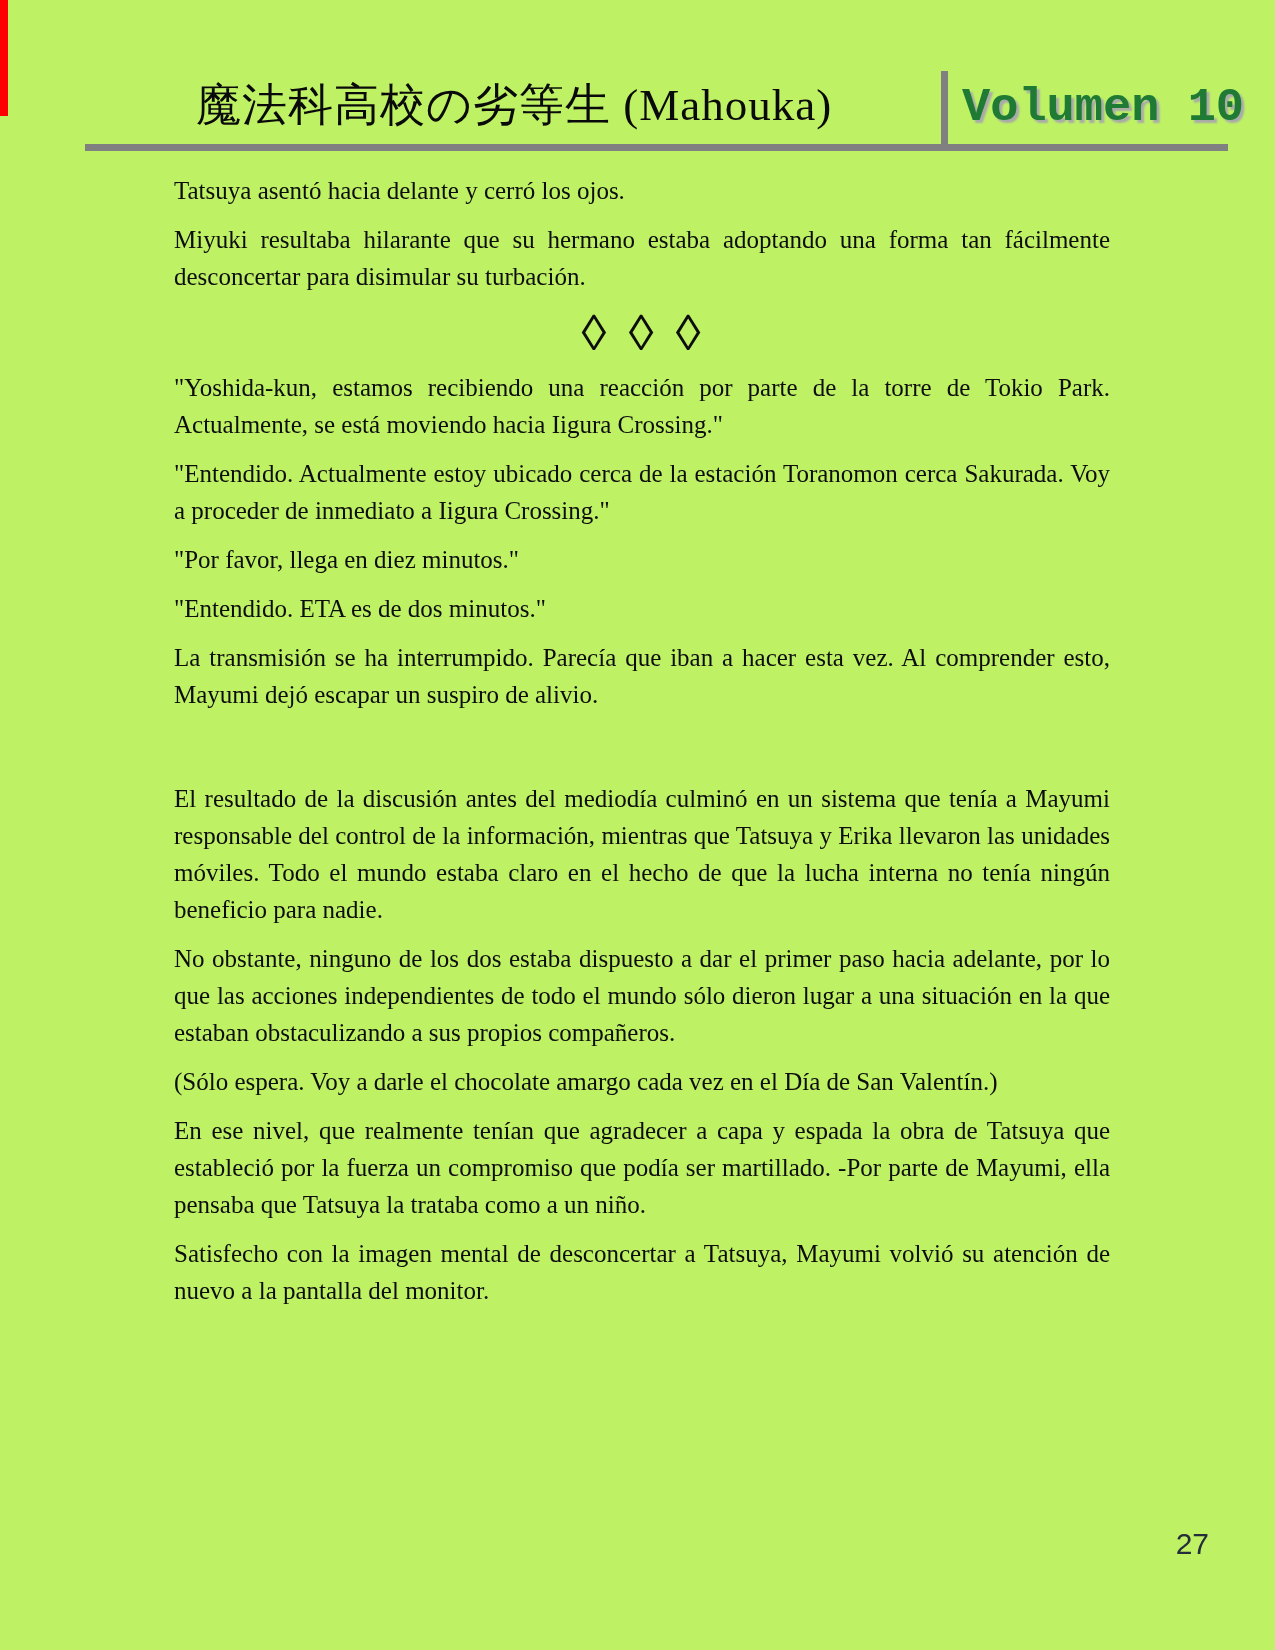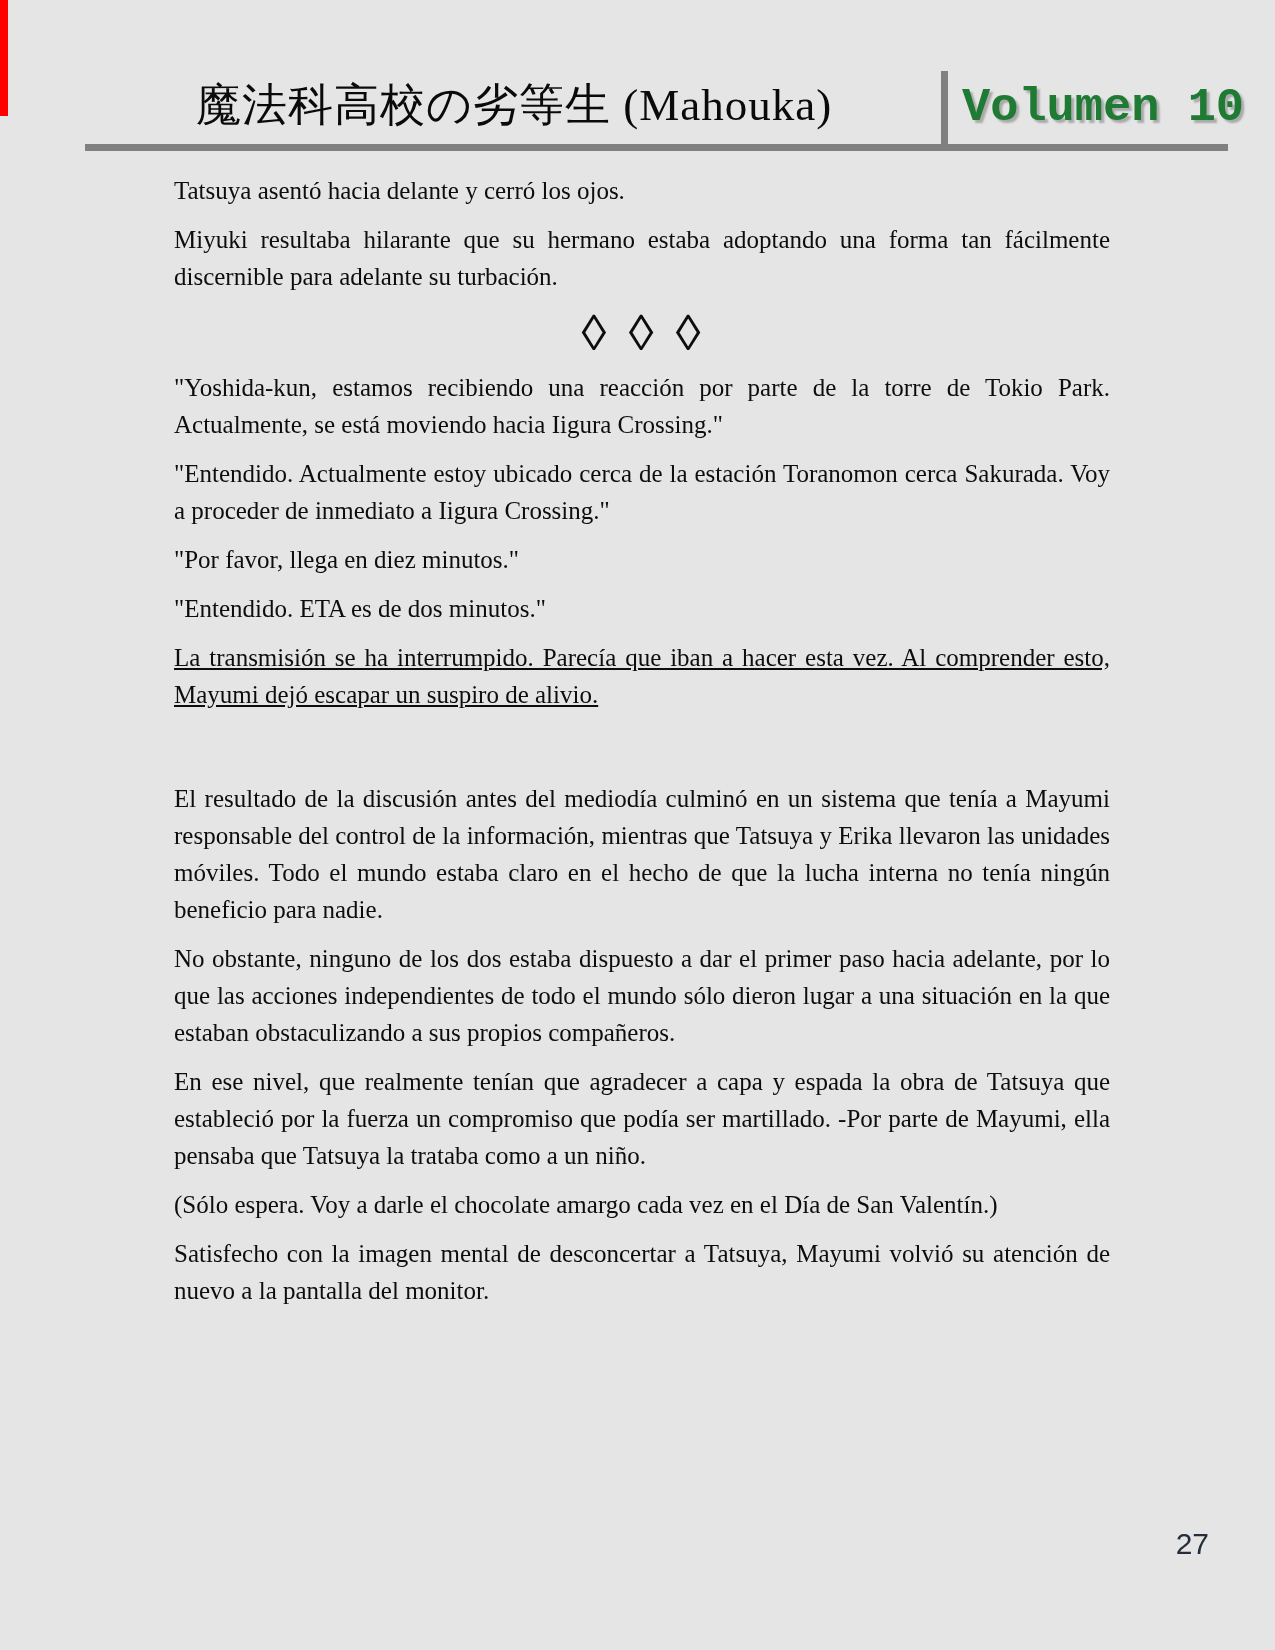--- a/index.html
+++ b/index.html
@@ -4,21 +4,21 @@
 <style>
   html, body {
     margin: 0;
     padding: 0;
     background: #ffffff;
   }
   .page {
     position: relative;
     width: 1275px;
     height: 1650px;
-    background: #e5e5e5;
+    background: #bef264;
     overflow: hidden;
     font-family: "Liberation Serif", serif;
   }
   .red-marker {
     position: absolute;
     left: 0;
     top: 0;
     width: 8px;
     height: 116px;
     background: #ff0000;
@@ -69,21 +69,20 @@
     font-size: 25px;
     line-height: 37px;
     color: #0d0d0d;
     text-align: justify;
   }
   .body-text p {
     margin: 0 0 12px 2px;
   }
   .body-text p.gap-after {
     margin-bottom: 67px;
-    text-decoration: underline;
   }
   .body-text p.separator {
     text-align: center;
     font-size: 50px;
     line-height: 52px;
     margin: 2px 0 10px 0;
     word-spacing: 10px;
     font-weight: normal;
   }
   .page-number {
@@ -104,29 +103,29 @@
 
   <header>
     <div class="book-title">魔法科高校の劣等生 (Mahouka)</div>
     <div class="header-divider" style="background: rgb(128, 128, 128);"></div>
     <div class="volume-label" style="color: rgb(31, 122, 52);">Volumen 10</div>
     <div class="header-rule" style="background: rgb(128, 128, 128);"></div>
   </header>
 
   <main class="body-text" id="paragraphs">
       <p class="">Tatsuya asentó hacia delante y cerró los ojos.</p>
-      <p class="">Miyuki resultaba hilarante que su hermano estaba adoptando una forma tan fácilmente discernible para adelante su turbación.</p>
+      <p class="">Miyuki resultaba hilarante que su hermano estaba adoptando una forma tan fácilmente desconcertar para disimular su turbación.</p>
       <p class="separator">◊ ◊ ◊</p>
       <p class="">"Yoshida-kun, estamos recibiendo una reacción por parte de la torre de Tokio Park. Actualmente, se está moviendo hacia Iigura Crossing."</p>
       <p class="">"Entendido. Actualmente estoy ubicado cerca de la estación Toranomon cerca Sakurada. Voy a proceder de inmediato a Iigura Crossing."</p>
       <p class="">"Por favor, llega en diez minutos."</p>
       <p class="">"Entendido. ETA es de dos minutos."</p>
       <p class=" gap-after">La transmisión se ha interrumpido. Parecía que iban a hacer esta vez. Al comprender esto, Mayumi dejó escapar un suspiro de alivio.</p>
       <p class="">El resultado de la discusión antes del mediodía culminó en un sistema que tenía a Mayumi responsable del control de la información, mientras que Tatsuya y Erika llevaron las unidades móviles. Todo el mundo estaba claro en el hecho de que la lucha interna no tenía ningún beneficio para nadie.</p>
       <p class="">No obstante, ninguno de los dos estaba dispuesto a dar el primer paso hacia adelante, por lo que las acciones independientes de todo el mundo sólo dieron lugar a una situación en la que estaban obstaculizando a sus propios compañeros.</p>
+      <p class="">(Sólo espera. Voy a darle el chocolate amargo cada vez en el Día de San Valentín.)</p>
       <p class="">En ese nivel, que realmente tenían que agradecer a capa y espada la obra de Tatsuya que estableció por la fuerza un compromiso que podía ser martillado. -Por parte de Mayumi, ella pensaba que Tatsuya la trataba como a un niño.</p>
-      <p class="">(Sólo espera. Voy a darle el chocolate amargo cada vez en el Día de San Valentín.)</p>
       <p class="">Satisfecho con la imagen mental de desconcertar a Tatsuya, Mayumi volvió su atención de nuevo a la pantalla del monitor.</p>
     </main>
 
   <div class="page-number" style="color: rgb(36, 46, 58);">27</div>
 
 </div>
 
 </body></html>

